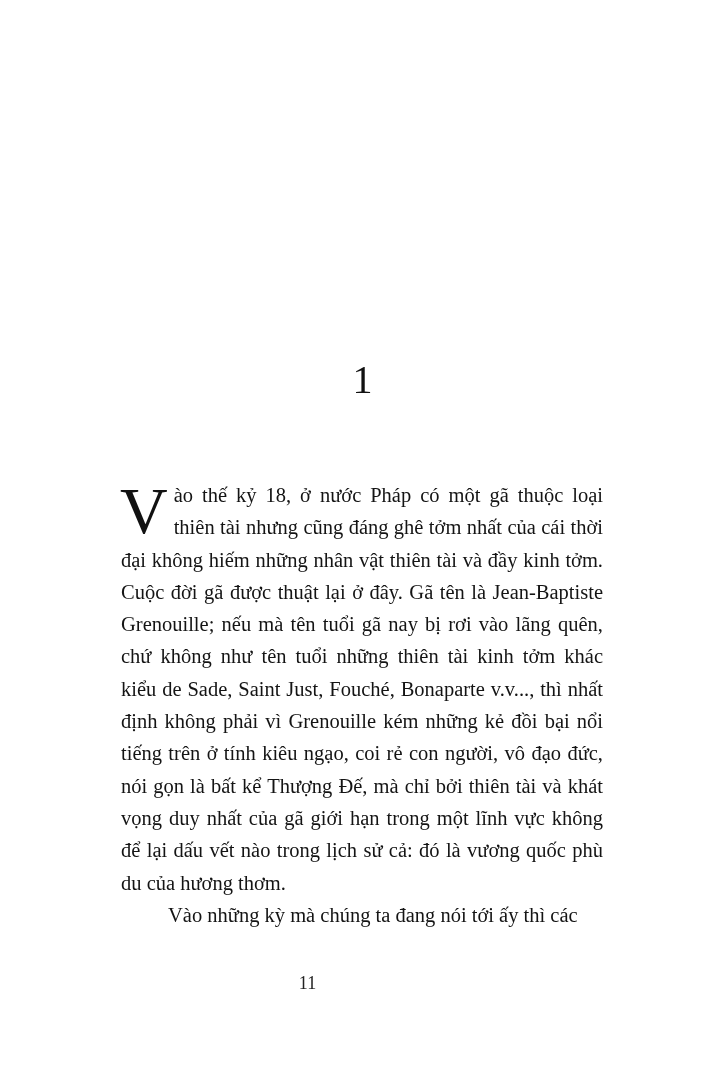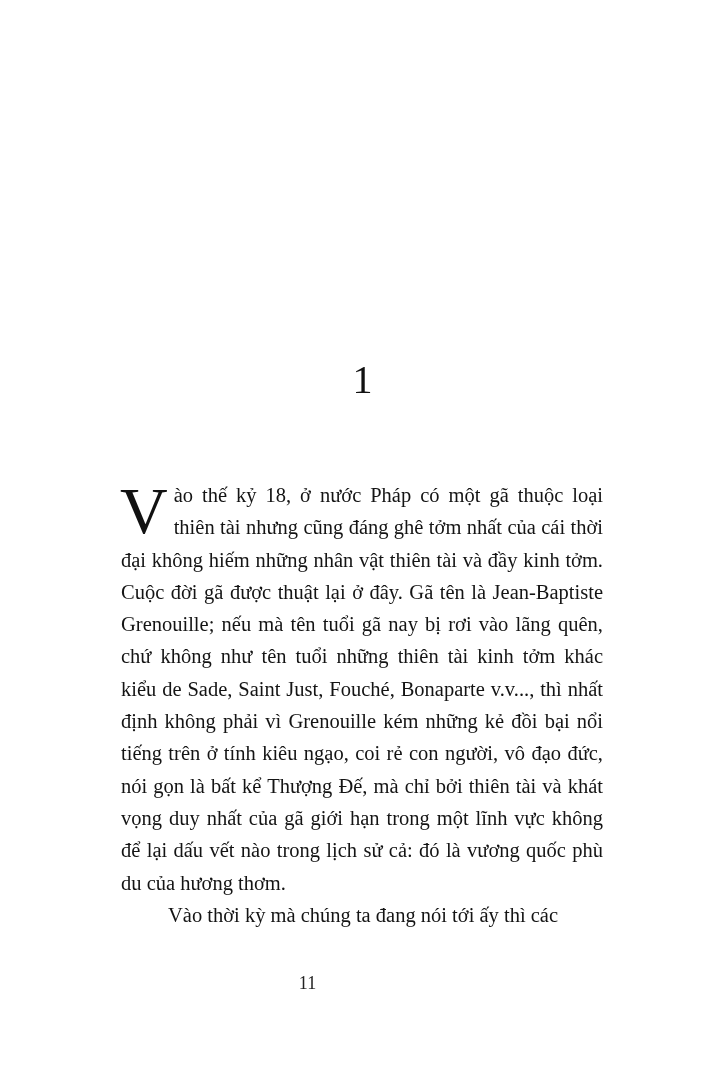--- a/index.html
+++ b/index.html
@@ -64,17 +64,17 @@
     }
   </style>
 </head>
 <body>
 
 <div>
   <div class="chapter-number">1</div>
 
   <div class="body-text">
     <p><span class="drop-cap">V</span><span>ào thế kỷ 18, ở nước Pháp có một gã thuộc loại thiên tài nhưng cũng đáng ghê tởm nhất của cái thời đại không hiếm những nhân vật thiên tài và đầy kinh tởm. Cuộc đời gã được thuật lại ở đây. Gã tên là Jean-Baptiste Grenouille; nếu mà tên tuổi gã nay bị rơi vào lãng quên, chứ không như tên tuổi những thiên tài kinh tởm khác kiểu de Sade, Saint Just, Fouché, Bonaparte v.v..., thì nhất định không phải vì Grenouille kém những kẻ đồi bại nổi tiếng trên ở tính kiêu ngạo, coi rẻ con người, vô đạo đức, nói gọn là bất kể Thượng Đế, mà chỉ bởi thiên tài và khát vọng duy nhất của gã giới hạn trong một lĩnh vực không để lại dấu vết nào trong lịch sử cả: đó là vương quốc phù du của hương thơm.</span></p>
-    <p class="indent">Vào thời kỳ mà chúng ta đang nói tới ấy thì các</p>
+    <p class="indent">Vào những kỳ mà chúng ta đang nói tới ấy thì các</p>
   </div>
 
   <div class="page-number">11</div>
 </div>
 
 </body></html>

